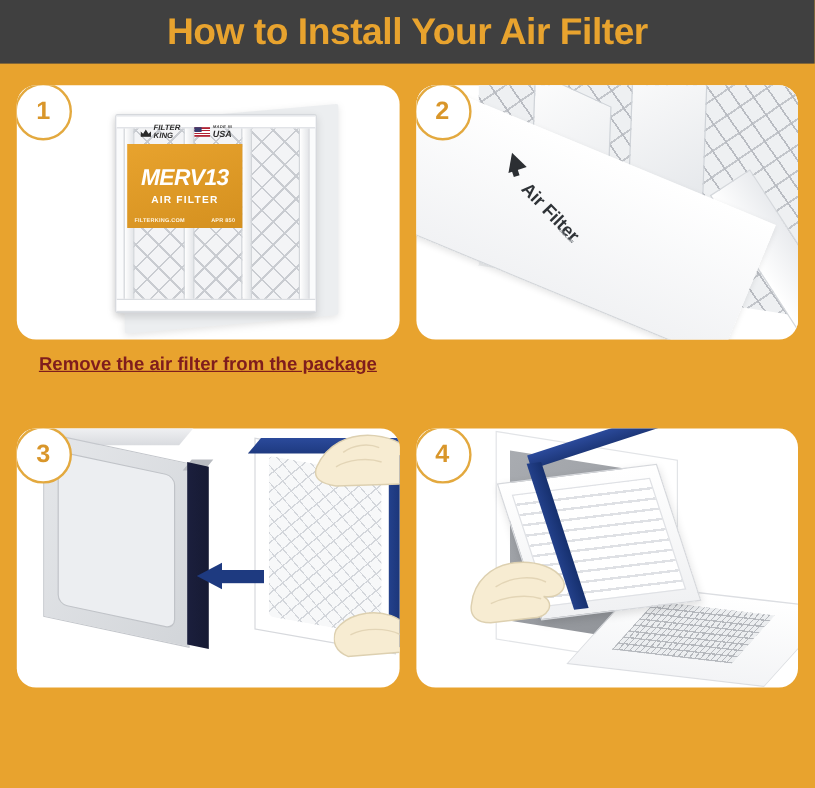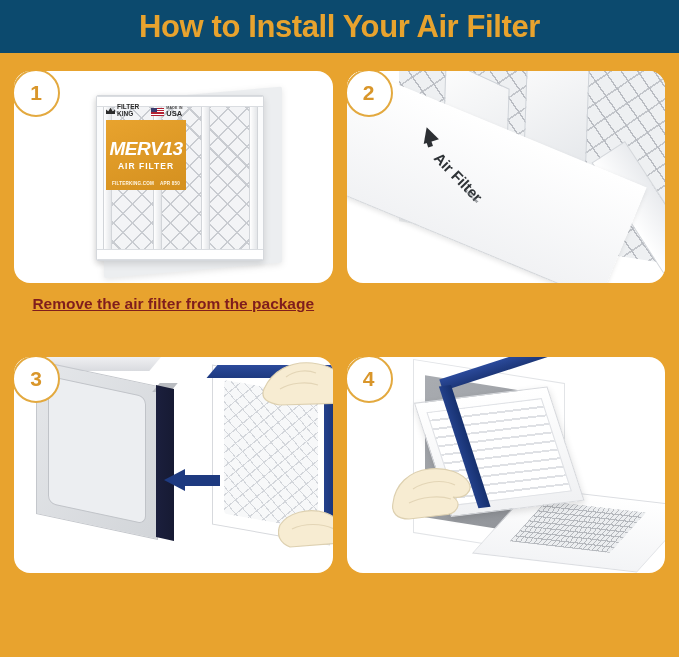--- a/index.html
+++ b/index.html
@@ -6,21 +6,21 @@
   body{
     width:679px;height:657px;
     background:#e8a32e;
     font-family:"Liberation Sans", sans-serif;
     overflow:hidden;
     position:relative;
   }
   
   .header-band{
     position:absolute;left:0;top:0;width:679px;height:53px;
-    background:#0c4a6e;
+    background:#404040;
     display:flex;align-items:center;justify-content:center;
   }
   .page-title{
     font-size:31px;font-weight:bold;color:#e8a32e;
     letter-spacing:-0.4px;white-space:nowrap;
     font-family:"Liberation Sans", sans-serif;
   }
   
   .grid{
     position:absolute;left:0;top:53px;width:679px;height:604px;
@@ -84,37 +84,37 @@
   .f1-pleat{
     position:absolute;top:6px;bottom:6px;width:7px;
     background:linear-gradient(90deg,#ffffff,#e4e6e9);
     border-left:1px solid #d2d5d9;border-right:1px solid #d2d5d9;
   }
   .f1-edge{
     position:absolute;left:0;right:0;height:9px;background:#ffffff;
     border-top:1px solid #dadde1;border-bottom:1px solid #dadde1;
   }
   .f1-label{
-    position:absolute;left:9px;top:24px;width:80px;height:70px;
+    position:absolute;left:9px;top:24px;width:96px;height:70px;
     background:linear-gradient(160deg,#e8a32e,#d4901f);
     display:flex;flex-direction:column;justify-content:center;
     z-index:3;
   }
   .f1-merv{color:#fff;font-size:19px;font-weight:bold;font-style:italic;
     text-align:center;line-height:1;letter-spacing:-.5px;}
   .f1-sub{color:#fff;font-size:8.5px;font-weight:bold;text-align:center;
     letter-spacing:1px;margin-top:3px;}
   .f1-foot{
     position:absolute;left:0;right:0;bottom:4px;
     display:flex;justify-content:space-between;padding:0 6px;
     font-size:4.6px;font-weight:bold;color:#fff6e4;letter-spacing:.2px;
   }
   .f1-brandrow{
-    position:absolute;left:9px;top:8px;z-index:4;
-    display:flex;align-items:flex-end;gap:12px;
+    position:absolute;left:20px;top:8px;z-index:4;
+    display:flex;align-items:flex-start;gap:12px;font-style:italic;
   }
   .f1-brand{display:flex;align-items:center;gap:2px;}
   .f1-crown{width:9px;height:7px;background:#2b2b2b;
     clip-path:polygon(0 100%,0 30%,25% 58%,50% 8%,75% 58%,100% 30%,100% 100%);}
   .f1-bname{font-size:6.5px;font-weight:bold;color:#2b2b2b;line-height:1.05;}
   .f1-usa{display:flex;align-items:center;gap:2px;}
   .f1-flag{width:13px;height:8px;
     background:
       linear-gradient(#b22234 0 14%,#fff 14% 28%,#b22234 28% 42%,#fff 42% 56%,
                       #b22234 56% 70%,#fff 70% 84%,#b22234 84% 100%);

